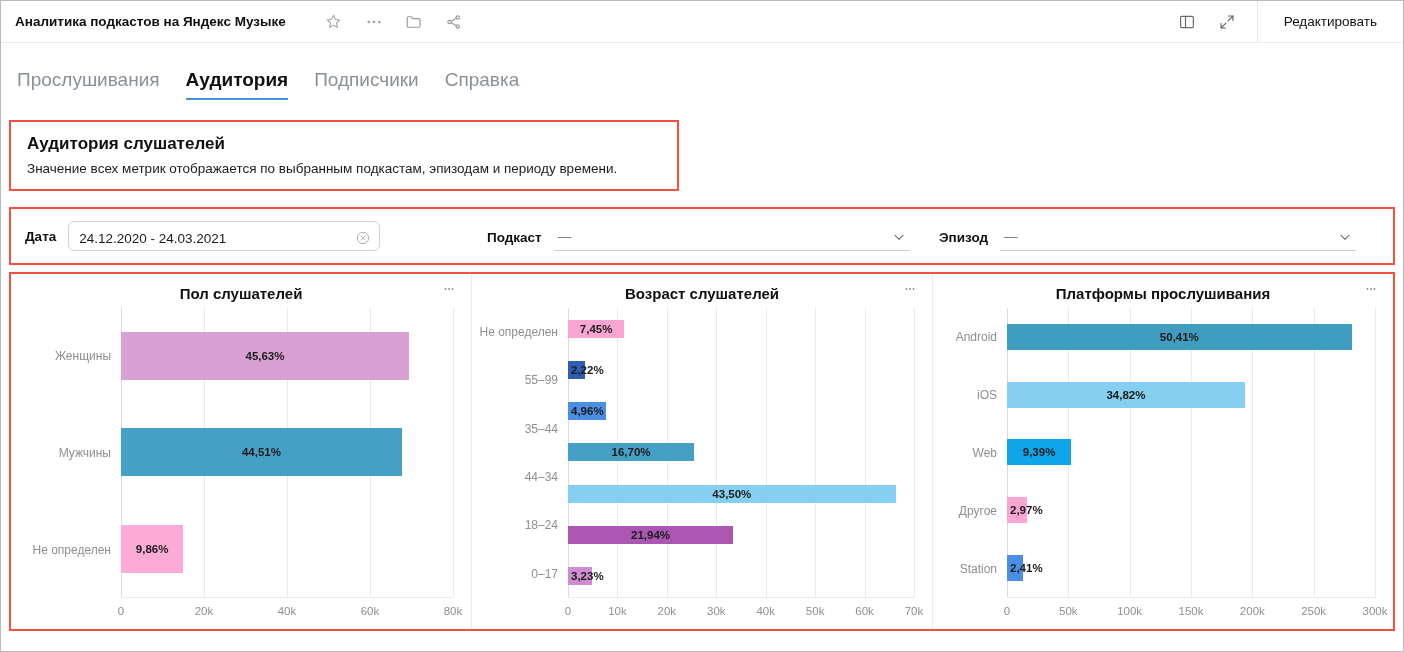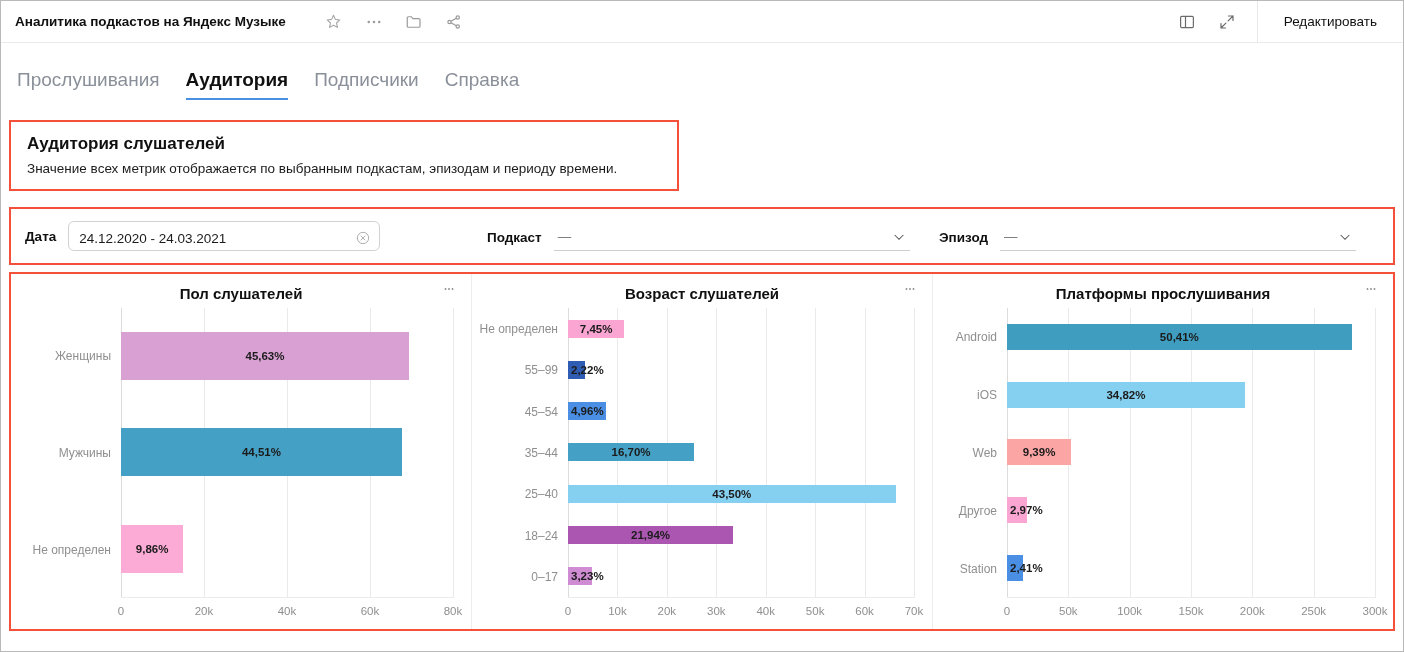--- a/index.html
+++ b/index.html
@@ -267,23 +267,22 @@
               <circle cx="6" cy="12" r="1.6"></circle>
               <circle cx="12" cy="12" r="1.6"></circle>
               <circle cx="18" cy="12" r="1.6"></circle>
             </svg>
         </button>
       </div>
       <div class="chart-body">
         <div class="cat-col" style="width: 96px;">
             <div class="cat-label">Не определен</div>
             <div class="cat-label">55–99</div>
-            <div class="cat-label">45–54</div>
             <div class="cat-label">35–44</div>
-            <div class="cat-label">25–40</div>
+            <div class="cat-label">44–34</div>
             <div class="cat-label">18–24</div>
             <div class="cat-label">0–17</div>
           </div>
         <div class="track-col">
           <div class="gridlines">
               <div class="gridline zero" style="left: 0%;"></div>
               <div class="gridline" style="left: 14.2857%;"></div>
               <div class="gridline" style="left: 28.5714%;"></div>
               <div class="gridline" style="left: 42.8571%;"></div>
               <div class="gridline" style="left: 57.1429%;"></div>
@@ -376,21 +375,21 @@
                 <div class="bar" style="width: 93.6667%; height: 26px; background: rgb(63, 157, 192);">
                   <span class="bar-label">50,41%</span>
                 </div>
               </div>
               <div class="bar-row">
                 <div class="bar" style="width: 64.6667%; height: 26px; background: rgb(133, 208, 240);">
                   <span class="bar-label">34,82%</span>
                 </div>
               </div>
               <div class="bar-row">
-                <div class="bar" style="width: 17.4333%; height: 26px; background: #fca5a5; text-decoration: underline;">
+                <div class="bar" style="width: 17.4333%; height: 26px; background: #0ea5e9; text-decoration: underline;">
                   <span class="bar-label">9,39%</span>
                 </div>
               </div>
               <div class="bar-row">
                 <div class="bar" style="width: 5.5%; height: 26px; background: rgb(251, 165, 210);">
                   <span class="bar-label edge">2,97%</span>
                 </div>
               </div>
               <div class="bar-row">
                 <div class="bar" style="width: 4.46667%; height: 26px; background: rgb(74, 143, 227);">

